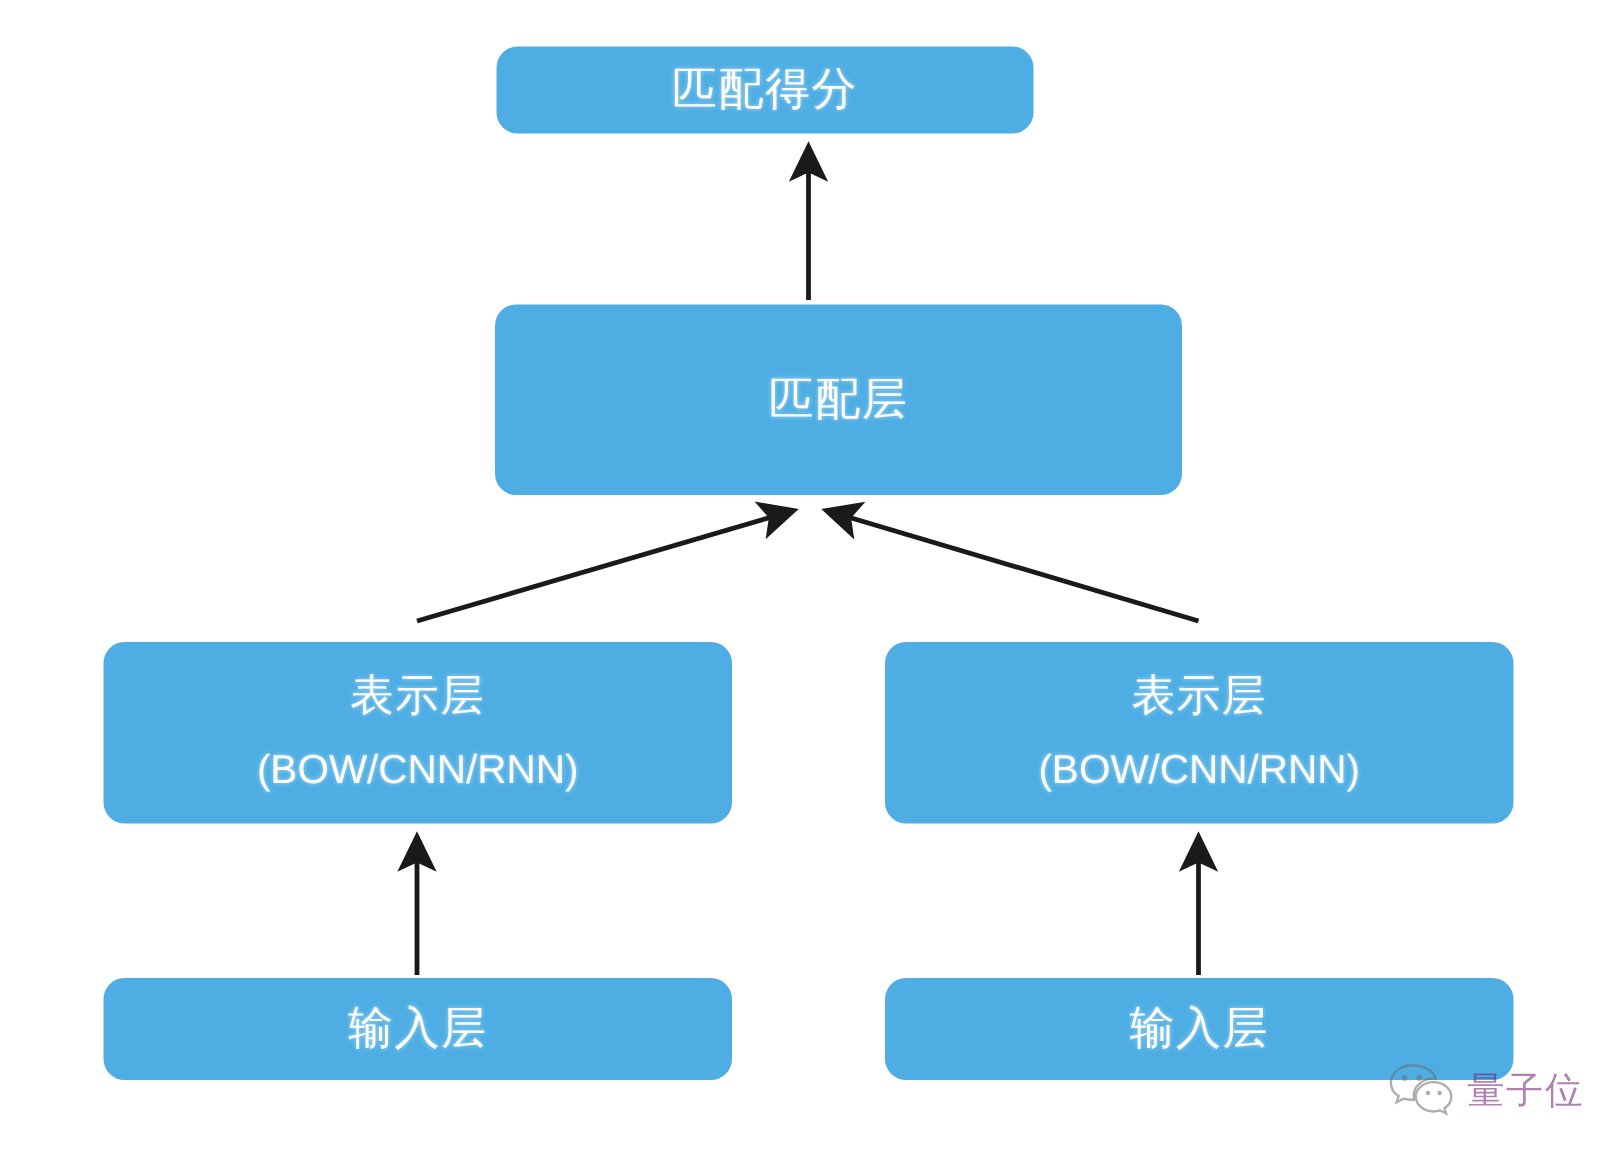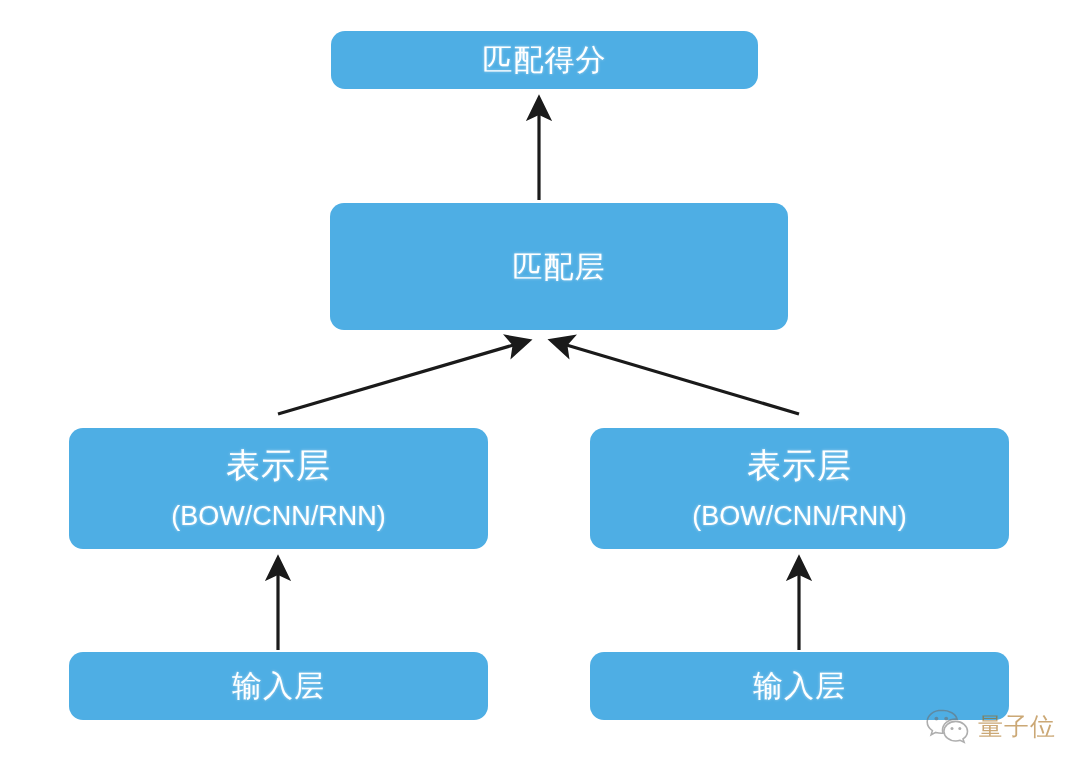--- a/index.html
+++ b/index.html
@@ -26,21 +26,21 @@
     flex-direction: column;
     align-items: center;
     justify-content: center;
     color: #ffffff;
     text-align: center;
     line-height: 1.18;
     text-shadow: 0 0 3px rgba(255,255,255,0.55);
     user-select: none;
   }
   .node .line1 {
-    font-size: 34px;
+    font-size: 29px;
     letter-spacing: 1px;
     font-weight: 400;
   }
   .node .line2 {
     font-size: 27px;
     letter-spacing: 0px;
     font-weight: 400;
     margin-top: 16px;
   }
   .node.single .line1 {
@@ -58,21 +58,21 @@
     position: absolute;
     left: 925px;
     top: 708px;
     display: flex;
     align-items: center;
     gap: 7px;
     opacity: 0.55;
   }
   #watermark .wm-text {
     font-size: 25px;
-    color: #a16207;
+    color: #701a75;
     letter-spacing: 1px;
     white-space: nowrap;
   }
   .wechat-icon {
     display: block;
   }
 </style>
 </head>
 <body>
 
@@ -99,21 +99,21 @@
 
     <g>
       <line x1="278" y1="650" x2="278" y2="560" stroke="#1a1a1a" stroke-width="3.2" marker-end="url(#ah)"></line>
     </g>
 
     <g>
       <line x1="799" y1="650" x2="799" y2="560" stroke="#1a1a1a" stroke-width="3.2" marker-end="url(#ah)"></line>
     </g>
   </svg>
 
-  <div class="node single" style="left:331px; top:31px; width:427px; height:58px;">
+  <div class="node single" style="left:331px; top:31px; width:358px; height:58px;">
     <div class="line1">匹配得分</div>
   </div>
 
   <div class="node single" style="left:330px; top:203px; width:458px; height:127px;">
     <div class="line1">匹配层</div>
   </div>
 
   <div class="node" style="left:69px; top:428px; width:419px; height:121px;">
     <div class="line1">表示层</div>
     <div class="line2">(BOW/CNN/RNN)</div>

